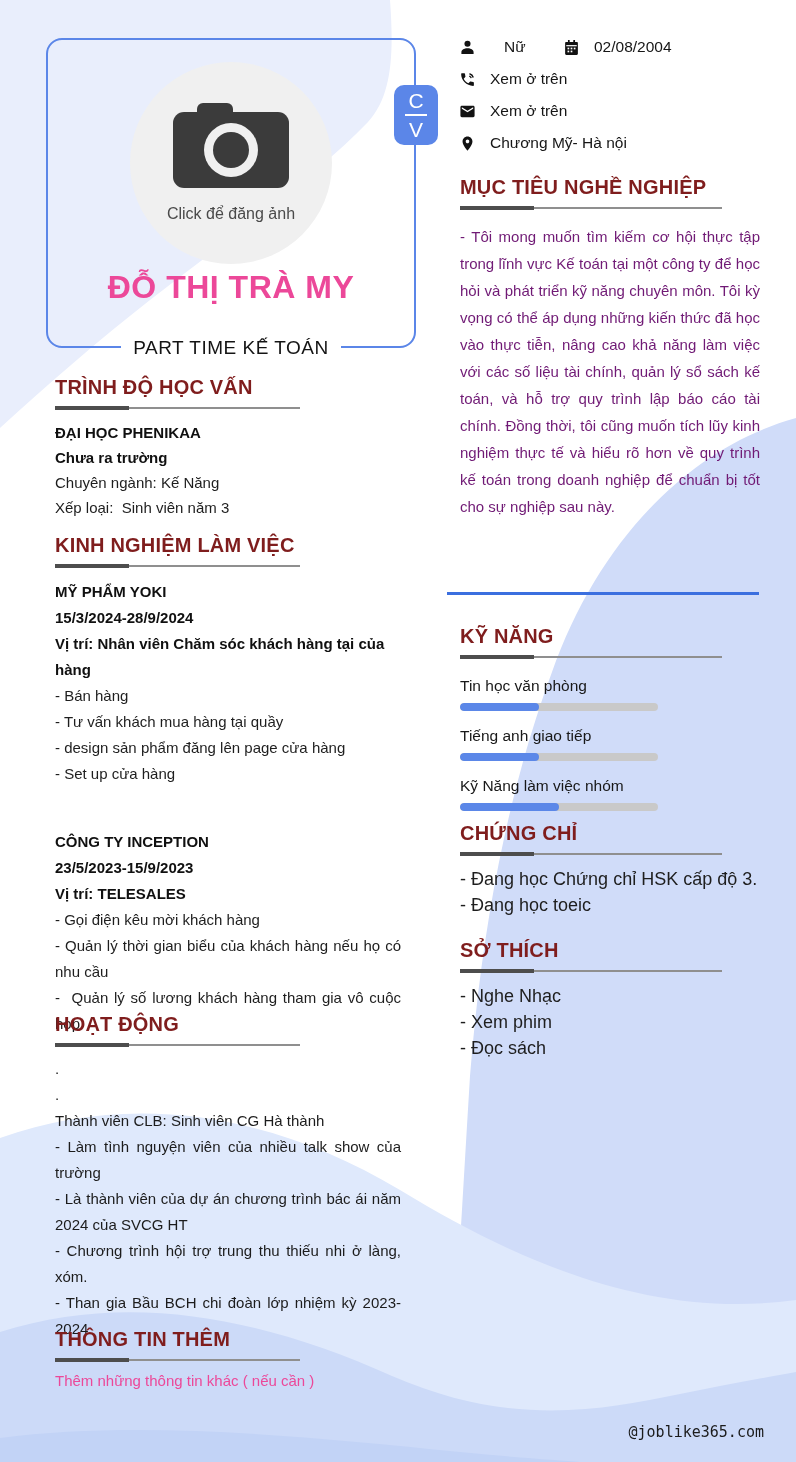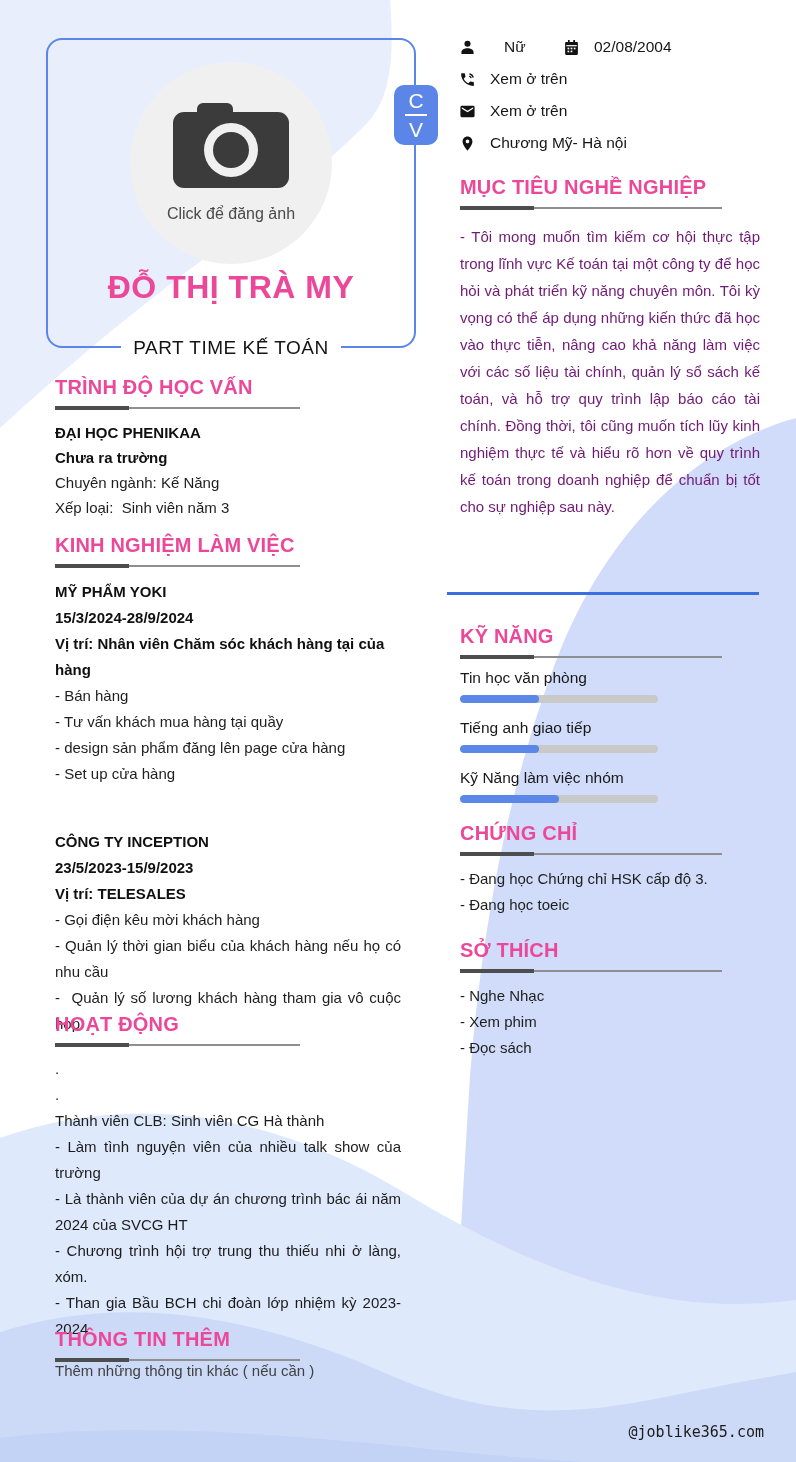--- a/index.html
+++ b/index.html
@@ -25,21 +25,21 @@
 
   
   .contact{left:458px;top:31px;width:320px;}
   .c-row{display:flex;align-items:center;height:32px;font-size:15.5px;color:#161616;}
   .c-ic{width:18px;height:18px;flex:0 0 18px;display:flex;align-items:center;justify-content:center;}
   .c-val{margin-left:14px;}
   .c-pair1{display:flex;align-items:center;width:104px;gap:14px;}
   .c-pair2{display:flex;align-items:center;}
 
   
-  .section-title{font-size:20px;font-weight:bold;color:#ec4899;letter-spacing:.2px;}
+  .section-title{font-size:20px;font-weight:bold;color:#7f1d1d;letter-spacing:.2px;}
   .rule{position:relative;height:4px;margin-top:7px;}
   .rule::before{content:"";position:absolute;left:0;top:1px;width:100%;height:2px;background:#8f8f8f;}
   .rule .thick{position:absolute;left:0;top:0;width:74px;height:4px;background:#4d4d4d;}
   .col-left .rule{width:245px;}
   .col-right .rule{width:262px;}
 
   .col-left{width:346px;}
   .col-right{width:300px;}
 
   .body-txt{font-size:15px;line-height:26px;color:#1c1c1c;}
@@ -54,30 +54,30 @@
   .sec-objective{left:460px;top:176px;}
   .sec-skills{left:460px;top:625px;}
   .sec-certs{left:460px;top:822px;}
   .sec-hobbies{left:460px;top:939px;}
 
   .edu-lines{margin-top:10px;font-size:15px;line-height:25px;}
   .job{margin-top:11px;font-size:15px;line-height:26px;}
   .job + .job{margin-top:42px;}
   .para{margin-top:13px;font-size:15px;line-height:27px;text-align:justify;color:#701a75;}
   .act-lines{margin-top:9px;}
-  .note{font-size:15px;color:#404040;}
+  .note{margin-top:10px;font-size:15px;color:#ec4899;}
 
   .divider-blue{left:447px;top:592px;width:312px;height:3px;background:#3b6fdf;}
 
-  .skill{margin-top:10px;}
+  .skill{margin-top:18px;}
   .skill-label{font-size:15.5px;color:#181818;}
   .bar-track{margin-top:8px;width:198px;height:8px;border-radius:4px;background:#c9c9c9;overflow:hidden;}
   .bar-fill{height:8px;border-radius:4px;background:#5b87e8;}
 
-  .list-lines{margin-top:10px;font-size:15px;line-height:26px;}
+  .list-lines{margin-top:10px;font-size:18px;line-height:26px;}
 
   .footer{right:32px;bottom:21px;font-family:"DejaVu Sans Mono",monospace;font-size:15px;color:#1b1b1b;}
 </style>
 </head>
 <body>
 
 <div class="page">
 
   <svg class="bg" width="796" height="1462" viewBox="0 0 796 1462">
     <path d="M0,0 L390,0 C394,55 392,96 368,122 C318,174 238,232 150,300 C100,339 48,384 0,428 Z" fill="#e9eefc"></path>

